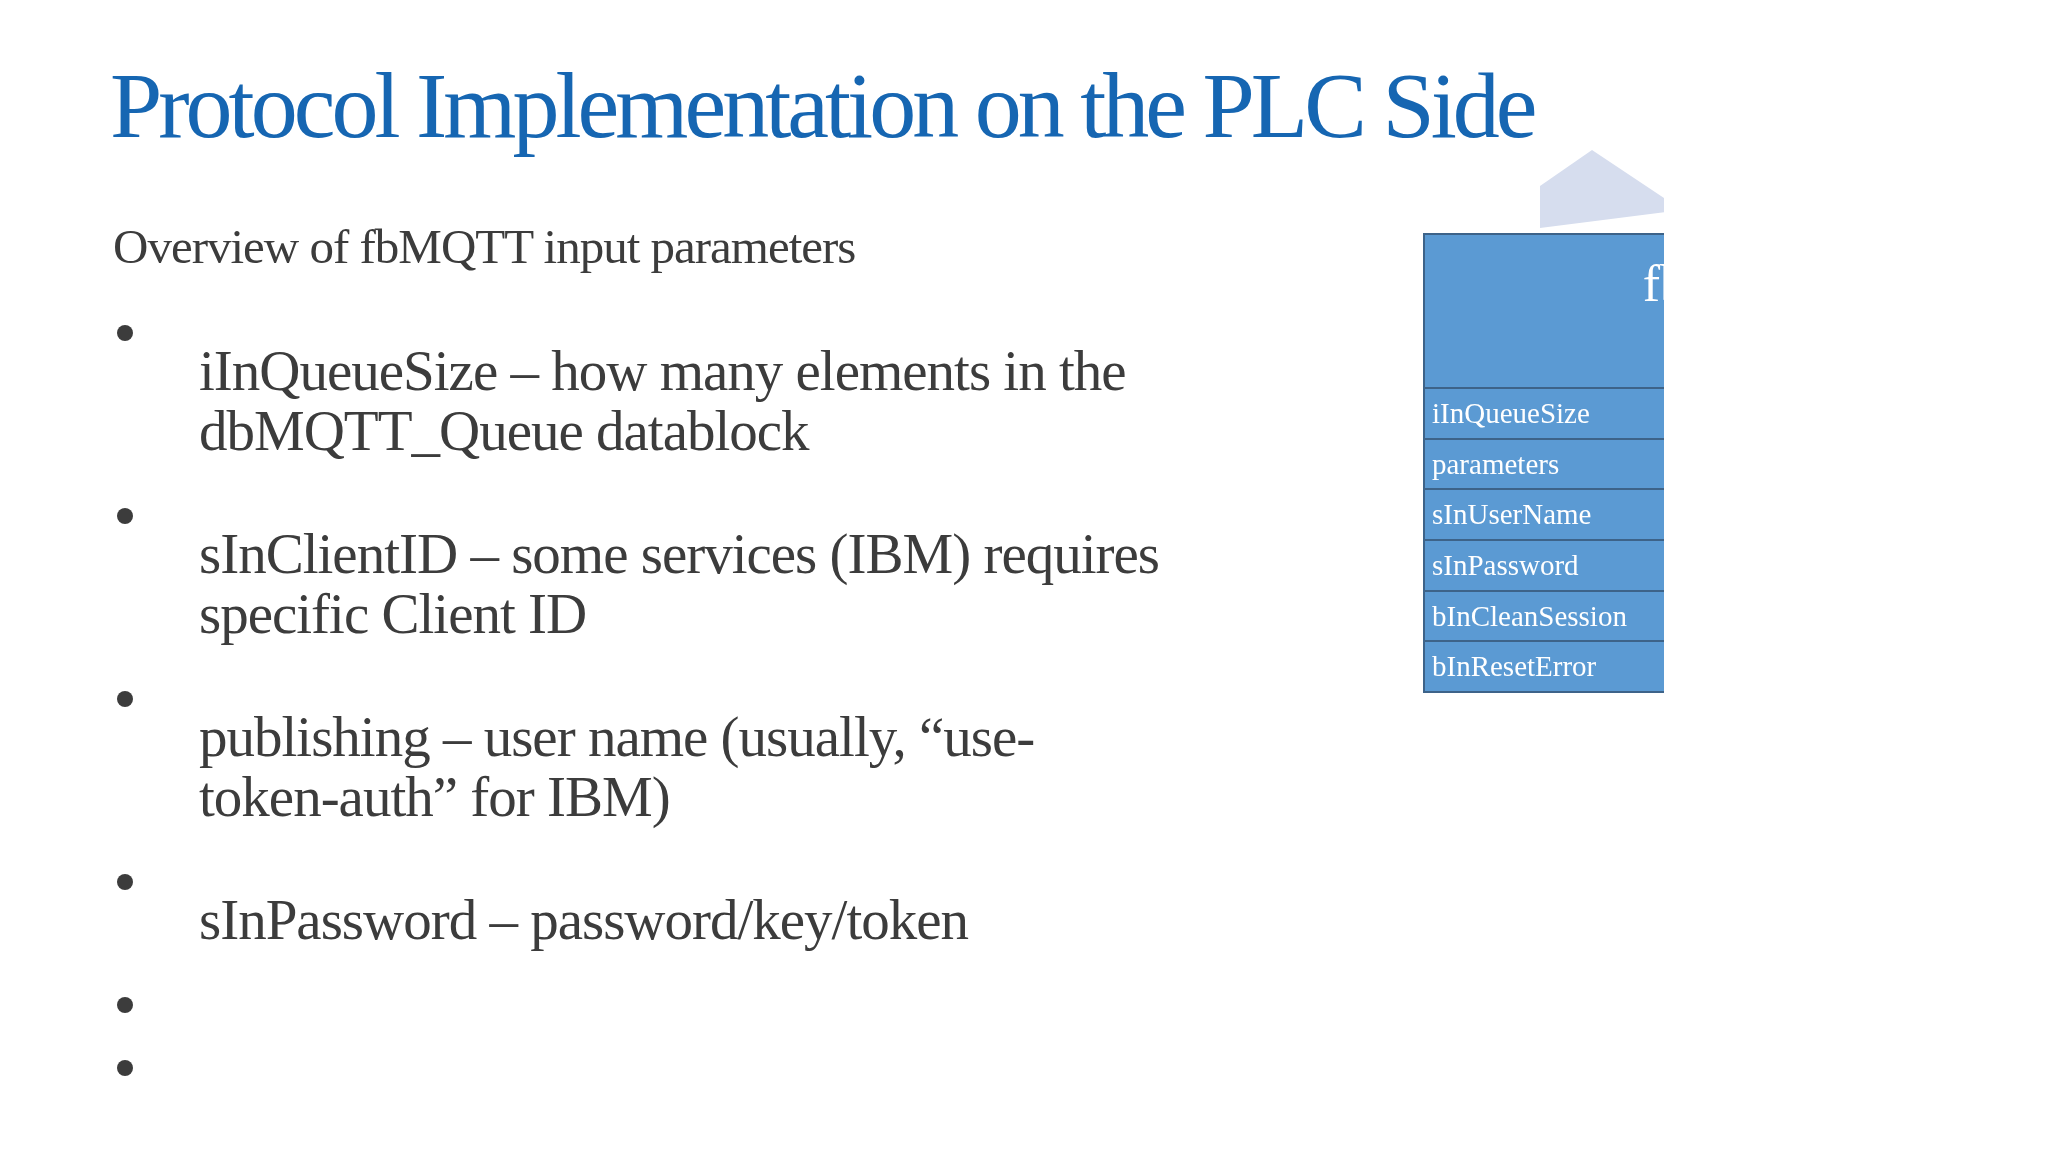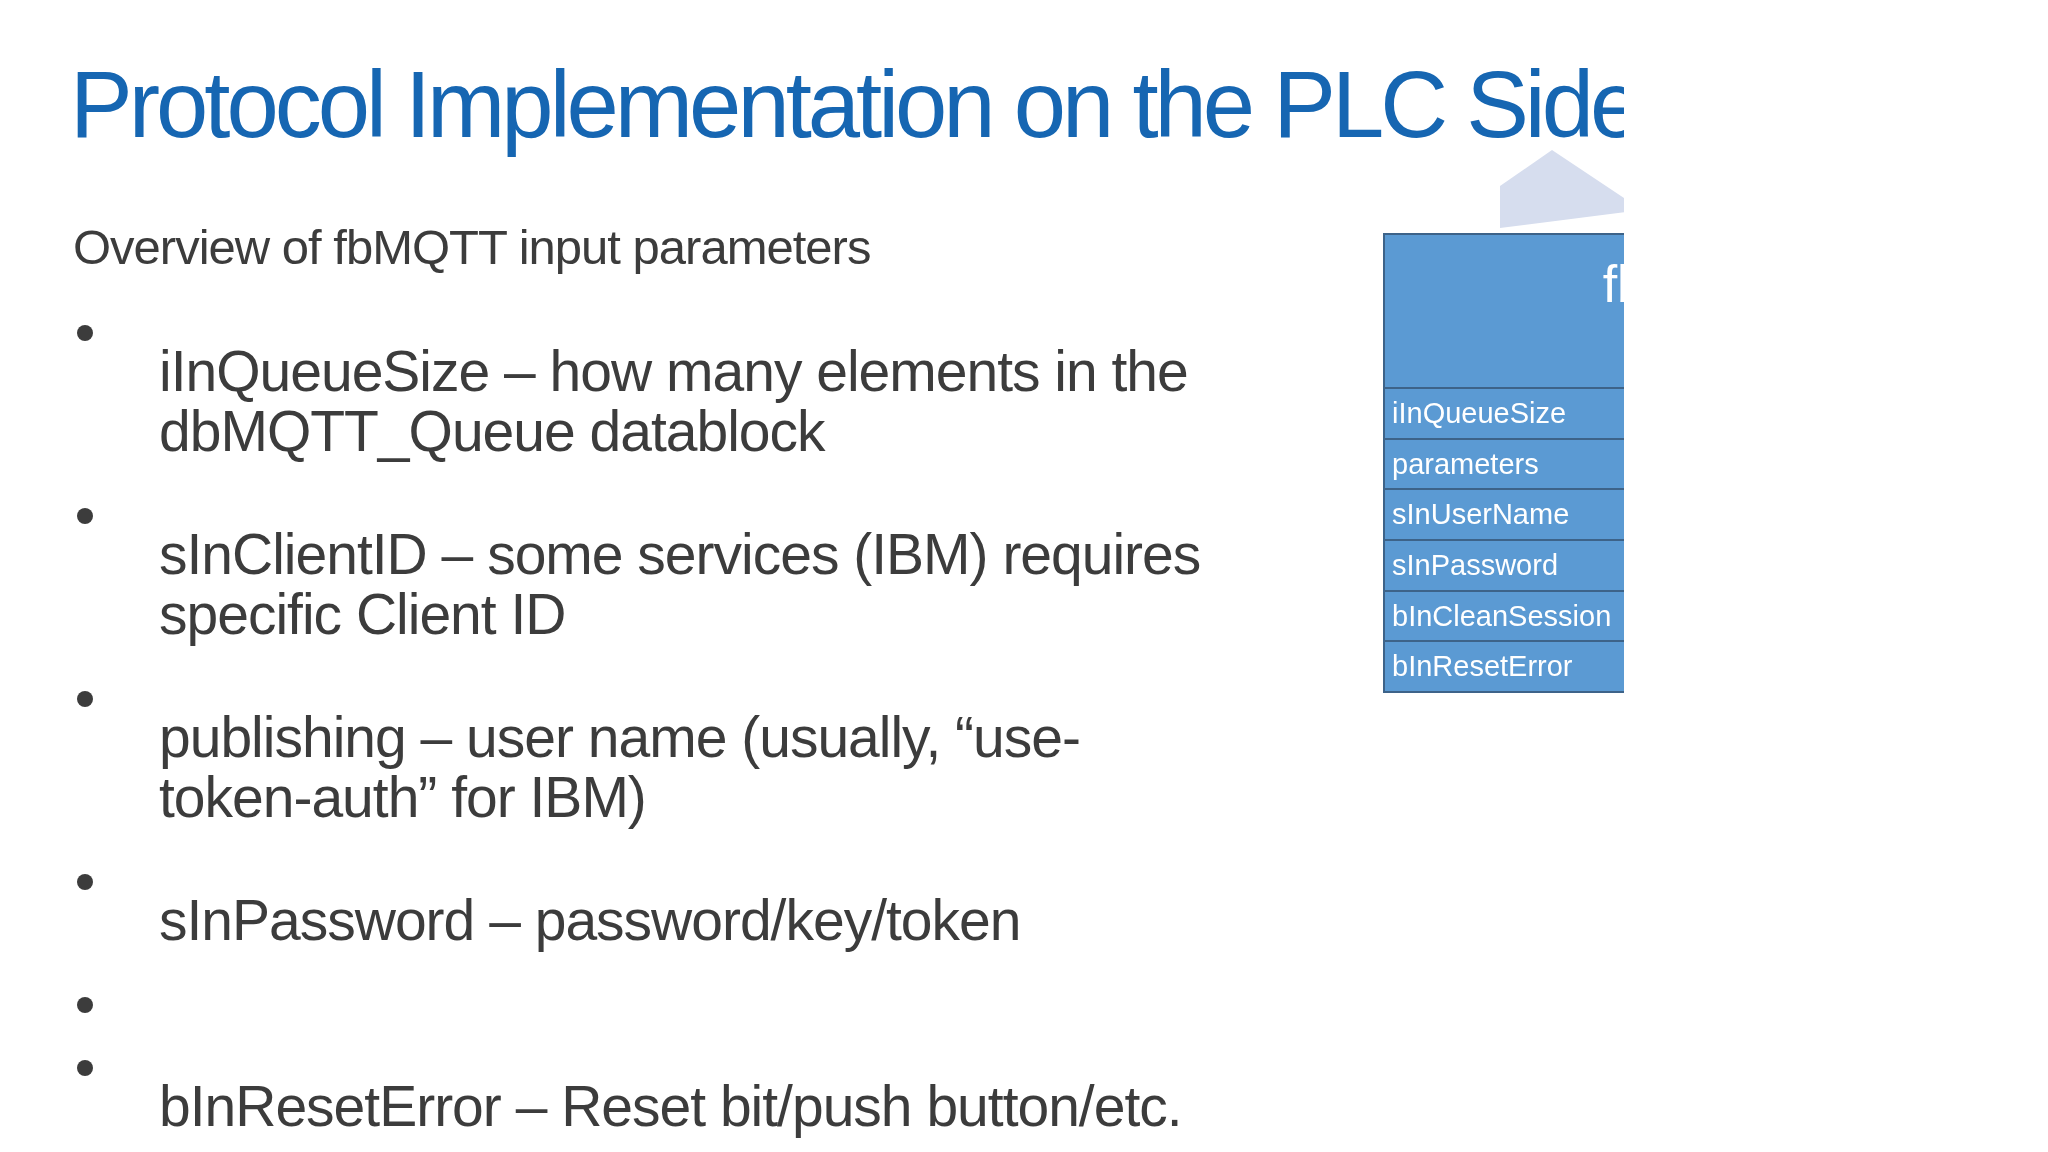--- a/index.html
+++ b/index.html
@@ -1,21 +1,22 @@
 <!DOCTYPE html>
 <html style="--title-blue: #1666b2; --body-gray: #3c3c3c; --table-blue: #5b9ad3; --table-border: #3d6389; --decor-periwinkle: #dde3f0; --decor-periwinkle-deep: #d6ddee; --decor-pink: #e7d5d3; --decor-pink-deep: #e0cccb; --decor-salmon: #ddafa7; --decor-red: #cf7d72; --decor-gray: #e8eaec; --decor-white: #ffffff;"><head>
 <meta charset="utf-8">
 <style>
   html,body { margin:0; padding:0; background:#ffffff; }
   .slide {
     position:relative;
     width:1624px; height:1152px;
     overflow:hidden;
     background:#ffffff;
-    font-family:Liberation Sans, sans-serif;
+    font-family:Liberation Serif, serif;
+    margin-left:40px;
   }
   .decor-svg { position:absolute; inset:0; width:2048px; height:1152px; pointer-events:none; }
 
   .page-title {
     position:absolute; left:70px; top:58px;
     margin:0;
     font-size:94px; font-weight:300; letter-spacing:-4px;
     line-height:94px;
     color:var(--title-blue);
     white-space:nowrap;
@@ -109,21 +110,20 @@
       </li>
       <li class="bullet">
         <span class="bullet-dot"></span>
         <div class="bullet-text">sInPassword – password/key/token</div>
       </li>
       <li class="bullet">
         <span class="bullet-dot"></span>
       </li>
       <li class="bullet">
         <span class="bullet-dot"></span>
-        <div class="bullet-text">bInResetError – Reset bit/push button/etc.</div>
       </li>
     </ul>
 
   <div class="fb-table">
     <div class="fb-header">fbMQTT</div>
     <div style="display:contents"><div class="fb-row">iInQueueSize</div><div class="fb-row">parameters</div><div class="fb-row">sInUserName</div><div class="fb-row">sInPassword</div><div class="fb-row">bInCleanSession</div><div class="fb-row">bInResetError</div></div>
   </div>
 
 </div>
 

